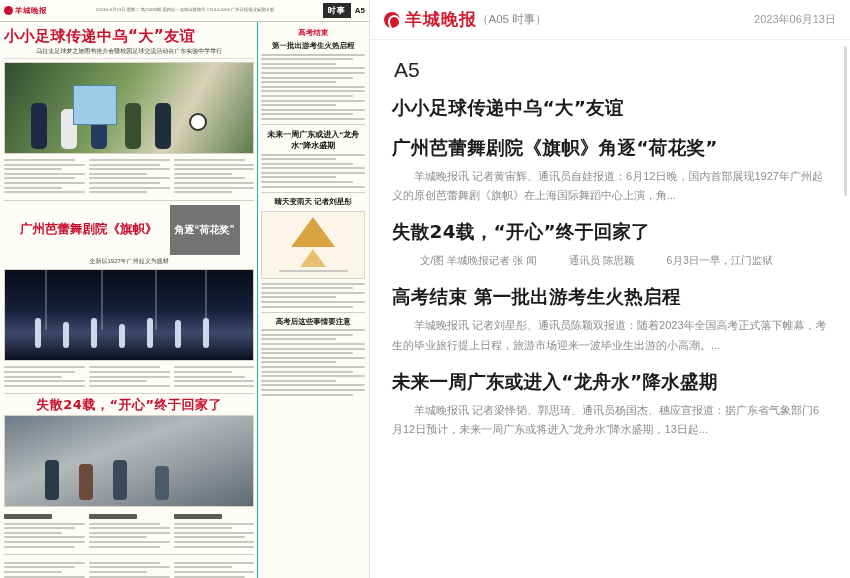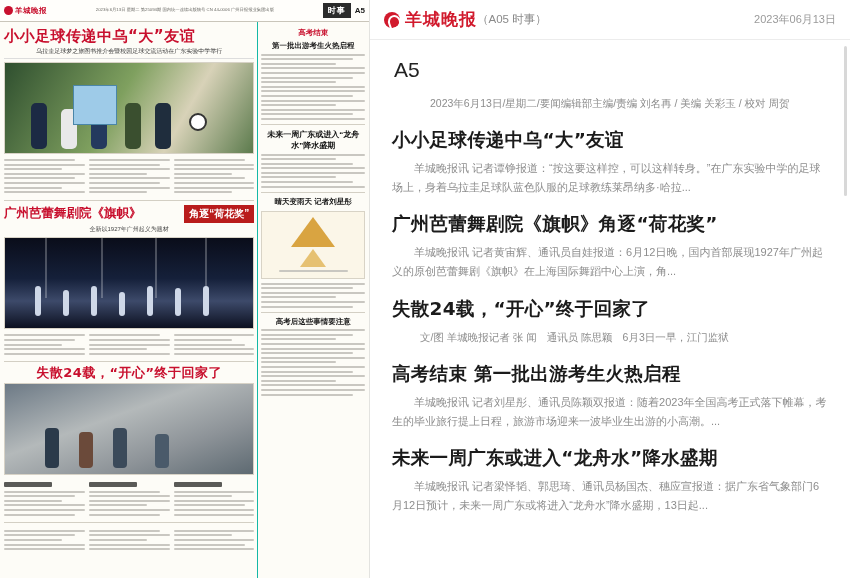--- a/index.html
+++ b/index.html
@@ -88,24 +88,24 @@
     background: linear-gradient(180deg,#0a0d1a 0%, #15203a 45%, #3d4a6a 70%, #0c1020 100%);
   }
   .photo-stage .dancer {
     position:absolute; bottom:12px; width:6px;height:30px;background:#cfd8e8;border-radius:3px;
   }
   .photo-stage .beam {
     position:absolute; top:0; width:2px; height:60px; background:rgba(255,255,255,.25);
   }
   .photo-room { background: linear-gradient(160deg,#6d7a86,#b4b9ba 40%,#8d9398 70%,#5e6a72); }
   .photo-room .person { position:absolute; bottom:6px; width:14px;height:40px;border-radius:4px; }
-  .band-row { display:flex; align-items:center; gap:4px; margin:4px 0 2px 0;justify-content:space-between; }
+  .band-row { display:flex; align-items:center; gap:12px; margin:4px 0 2px 16px; }
   .band-title { color:#c8102e; font-weight:bold; font-size:12.5px; }
   .band-tag {
-    background:#b91c1c;color:#fff;font-size:10px;font-weight:bold;padding:2px 5px;
+    background:#737373;color:#fff;font-size:10px;font-weight:bold;padding:18px 5px;
   }
   .cap-center { font-size:6px;color:#444;text-align:center;margin:2px 0 3px; }
 
   .colgrid { display:flex; gap:4px; }
   .textcol { flex:1; }
   .fakeline {
     height:2px; background:#c9c7c1; margin:2.6px 0; border-radius:1px;
   }
   .fakeline.s { width:72%; }
   .fakeline.m { width:88%; }
@@ -158,21 +158,21 @@
   .article-title {
     font-size:18.5px; color:#1b1b1b; font-weight:bold; line-height:1.35; margin-bottom:6px;
     font-family:"DejaVu Sans", sans-serif; letter-spacing:.3px;
   }
   .article-summary {
     font-size:11px; color:#8d8d8d; line-height:1.75; text-indent:2em;
   }
   .article-meta {
     font-size:10.5px; color:#8d8d8d; line-height:1.8;
   }
-  .meta-row { display:flex; gap:10px; padding-left:28px; }
+  .meta-row { display:flex; gap:32px; padding-left:28px; }
 
   .scrollbar {
     position:absolute; right:3px; top:6px; width:3px; height:150px;
     background:#d8d8d8; border-radius:2px;
   }
 </style>
 </head>
 <body>
 
 <div class="app">
@@ -422,25 +422,23 @@
         <span class="brand-mark"></span>
         <span class="brand-name">羊城晚报</span>
       </div>
       <div class="section-label">（A05 时事）</div>
       <div class="date-label">2023年06月13日</div>
     </div>
 
     <div class="reader-body">
 
       <div class="page-code">A5</div>
-      <div class="masthead-meta">2023年6月13日/星期二/要闻编辑部主编/责编 刘名再 / 美编 关彩玉 / 校对 周贺</div>
 
       <div class="article">
         <div class="article-title">小小足球传递中乌“大”友谊</div>
-        <div class="article-summary">羊城晚报讯 记者谭铮报道：“按这要这样控，可以这样转身。”在广东实验中学的足球场上，身着乌拉圭足球队蓝色队服的足球教练莱昂纳多·哈拉...</div>
       </div>
 
       <div class="article">
         <div class="article-title">广州芭蕾舞剧院《旗帜》角逐“荷花奖”</div>
         <div class="article-summary">羊城晚报讯 记者黄宙辉、通讯员自娃报道：6月12日晚，国内首部展现1927年广州起义的原创芭蕾舞剧《旗帜》在上海国际舞蹈中心上演，角...</div>
       </div>
 
       <div class="article">
         <div class="article-title">失散24载，“开心”终于回家了</div>
         <div class="article-meta meta-row">

